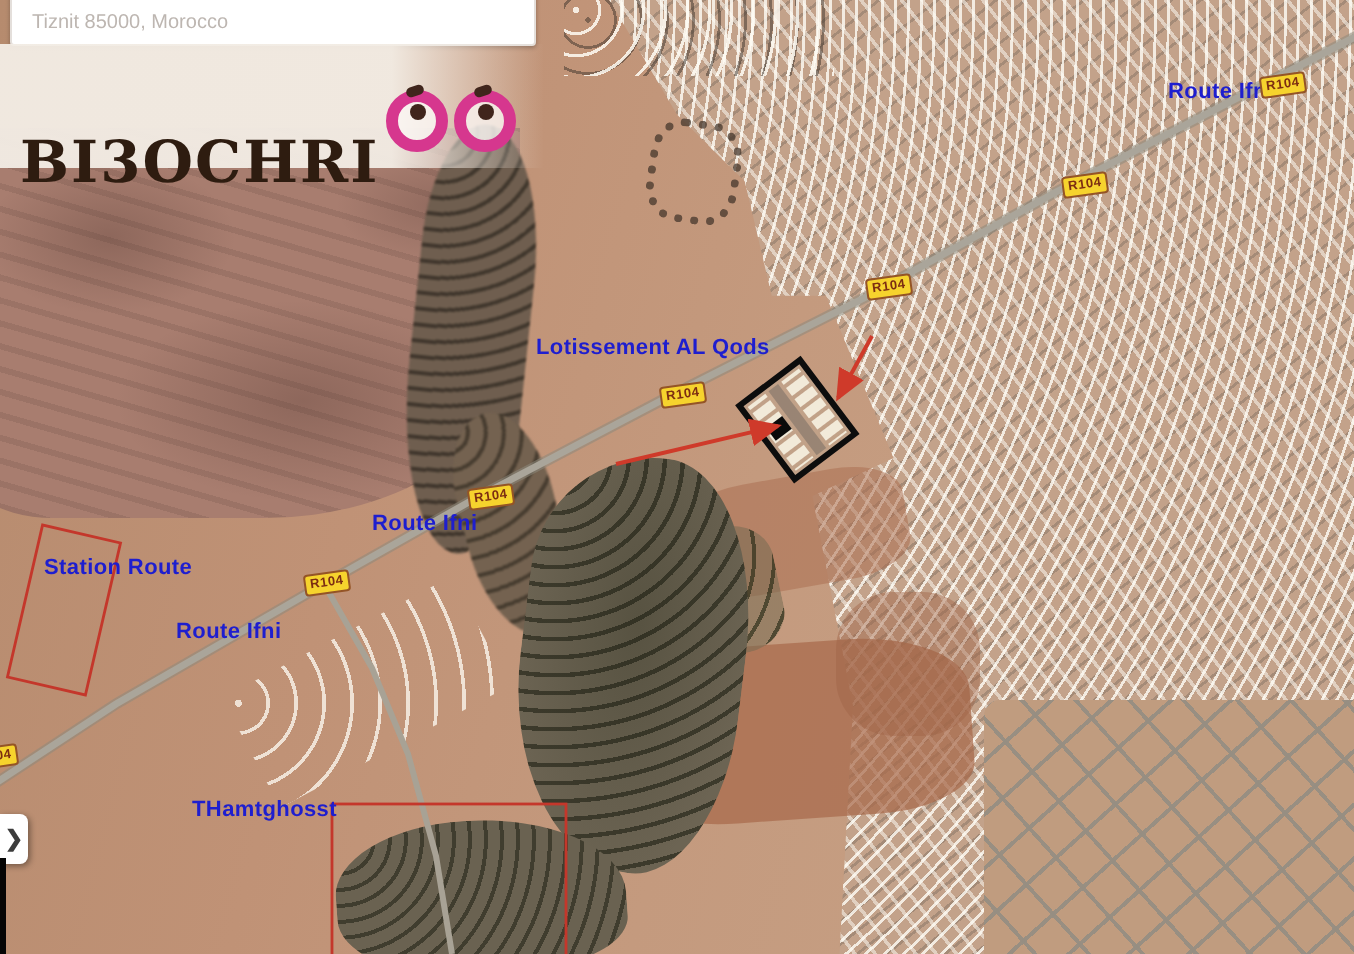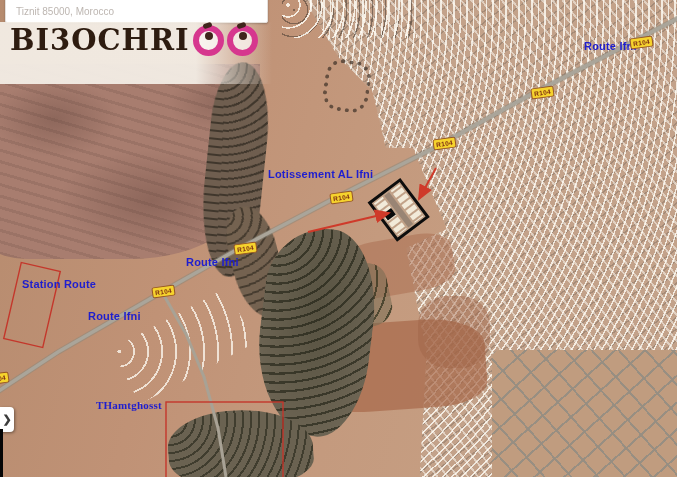--- a/index.html
+++ b/index.html
@@ -108,21 +108,21 @@
     background:#fff; border:1px solid #e4dfdb; border-radius:2px;
     padding:4px 0 0 10px; font:10px "Liberation Sans",sans-serif; color:#bdb6b1;
     box-shadow:0 1px 2px rgba(0,0,0,.28); outline:none;
   }
   .brand-plate {
     position:absolute; left:0; top:22px; width:272px; height:62px;
     background:linear-gradient(90deg, rgba(243,237,229,.95) 0 72%, rgba(243,237,229,0) 100%);
   }
   .brand-row { position:absolute; left:10px; top:24px; display:flex; align-items:center; }
   .brand-name {
-    font:bold 29px "DejaVu Serif",serif; color:#2e1c10; letter-spacing:1px; line-height:32px;
+    font:bold 29px "DejaVu Serif",serif; color:#2e1c10; letter-spacing:1px; line-height:32px;margin-top:41px;
   }
   .eye {
     position:relative; width:31px; height:31px; margin-left:3px;
     border:6px solid #d6378e; border-radius:50%;
     background:rgba(252,248,246,.75); display:inline-block;
   }
   .eye .pupil { position:absolute; left:6px; top:1px; width:8px; height:8px; border-radius:50%; background:#40251c; }
   .eye .brow { position:absolute; left:4px; top:-8px; width:9px; height:5px; border-radius:3px; background:#40251c; transform:rotate(-18deg); }
   .brand-tagline {
     position:absolute; left:8px; top:61px; font:bold 13px "Liberation Sans",sans-serif;
@@ -182,25 +182,25 @@
       </g>
 
       <line x1="436" y1="168" x2="419" y2="199" stroke="#cf3a2a" stroke-width="2" marker-end="url(#arrowhead)"></line>
       <line x1="308" y1="232" x2="389" y2="213" stroke="#cf3a2a" stroke-width="2" marker-end="url(#arrowhead)"></line>
 
       <rect x="12" y="266" width="40" height="78" transform="rotate(13 32 305)" fill="none" stroke="#c4372b" stroke-width="1.4"></rect>
       <rect x="166" y="402" width="117" height="90" fill="none" stroke="#c4372b" stroke-width="1.4"></rect>
     </svg>
 
     <div class="map-label" style="left:584px; top:40px;">Route Ifni</div>
-    <div class="map-label" style="left:268px; top:168px;">Lotissement AL Ifni</div>
+    <div class="map-label" style="left:268px; top:168px;">Lotissement AL Qods</div>
     <div class="map-label" style="left:186px; top:256px;">Route Ifni</div>
     <div class="map-label" style="left:22px;  top:278px;">Station Route</div>
     <div class="map-label" style="left:88px;  top:310px;">Route Ifni</div>
-    <div class="map-label" style="left:96px;  top:399px;font-family:Liberation Serif, serif;">THamtghosst</div>
+    <div class="map-label" style="left:96px;  top:399px;">THamtghosst</div>
 
     <div class="route-badge" style="left:630px; top:37px;">R104</div>
     <div class="route-badge" style="left:531px; top:87px;">R104</div>
     <div class="route-badge" style="left:433px; top:138px;">R104</div>
     <div class="route-badge" style="left:330px; top:192px;">R104</div>
     <div class="route-badge" style="left:234px; top:243px;">R104</div>
     <div class="route-badge" style="left:152px; top:286px;">R104</div>
     <div class="route-badge" style="left:-14px; top:373px;">R104</div>
   </div>
 

